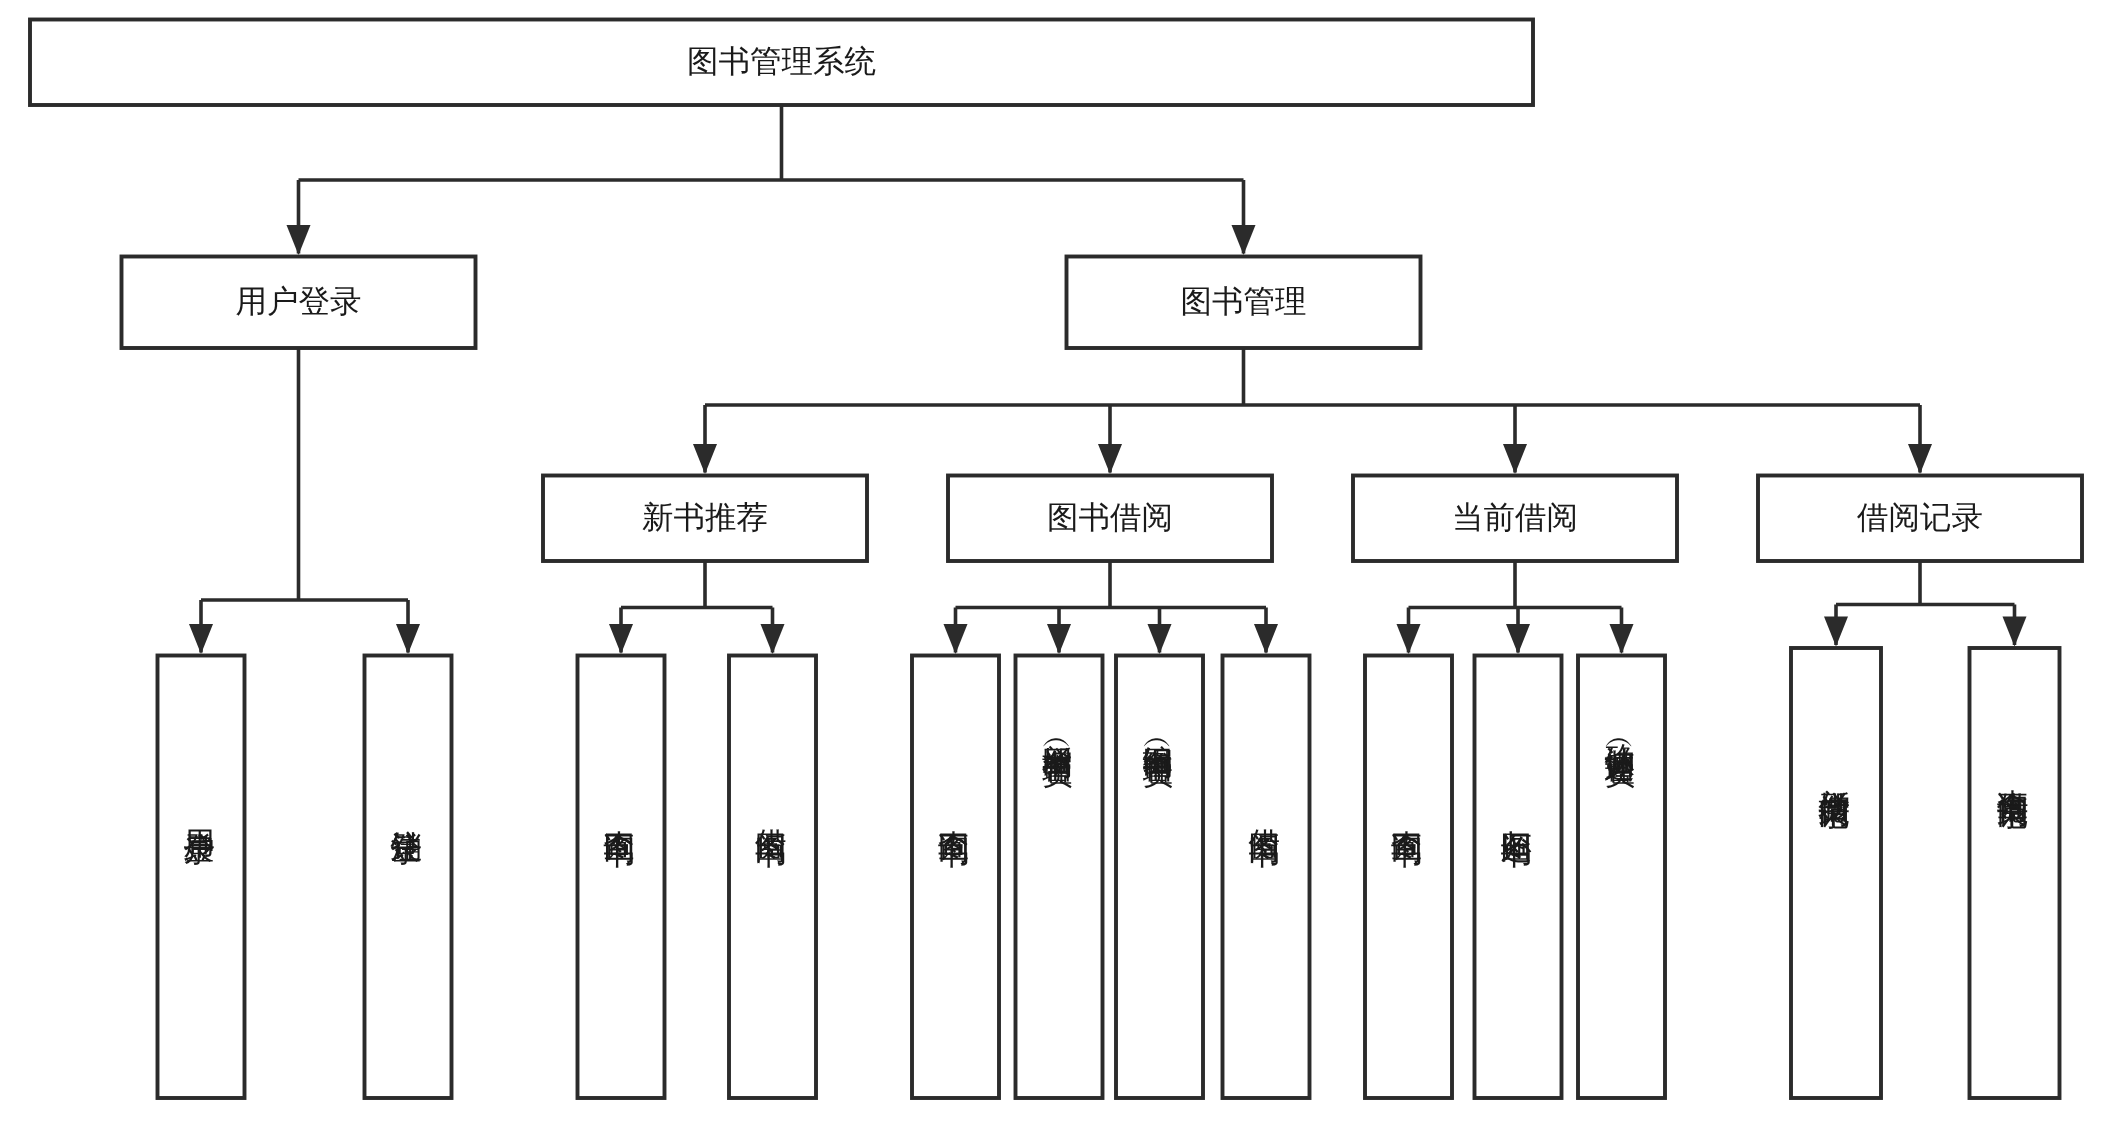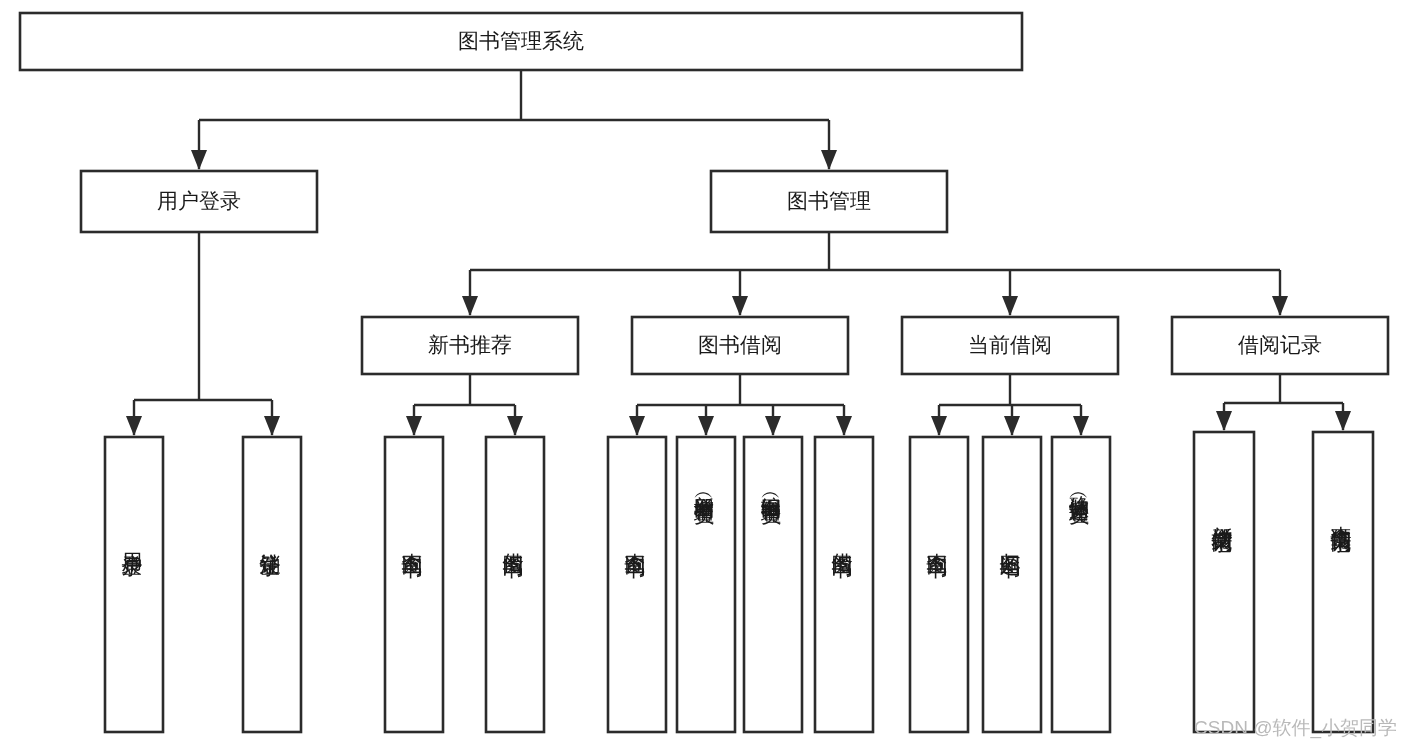--- a/index.html
+++ b/index.html
@@ -211,14 +211,13 @@
       <div class="vtext" style="font-size: 20px; left: 694px; top: 480.1px; height: 208.8px;">新增图书（管理员）</div>
       <div class="vtext" style="font-size: 20px; left: 761px; top: 480.1px; height: 208.8px;">编辑图书（管理员）</div>
       <div class="vtext" style="font-size: 21px; left: 831.5px; top: 536.1px; height: 96.8px;">借阅图书</div>
       <div class="vtext" style="font-size: 21px; left: 926.5px; top: 536.1px; height: 96.8px;">查询图书</div>
       <div class="vtext" style="font-size: 21px; left: 999.5px; top: 536.1px; height: 96.8px;">归还图书</div>
       <div class="vtext" style="font-size: 20px; left: 1069px; top: 480.1px; height: 208.8px;">确认归还（管理员）</div>
       <div class="vtext" style="font-size: 21px; left: 1211.5px; top: 509.4px; height: 145.2px;">新增借阅记录</div>
       <div class="vtext" style="font-size: 21px; left: 1330.5px; top: 509.4px; height: 145.2px;">查询借阅记录</div>
     </div>
 
-  <div class="watermark">CSDN @软件_小贺同学</div>
 </div>
 
 </body></html>

